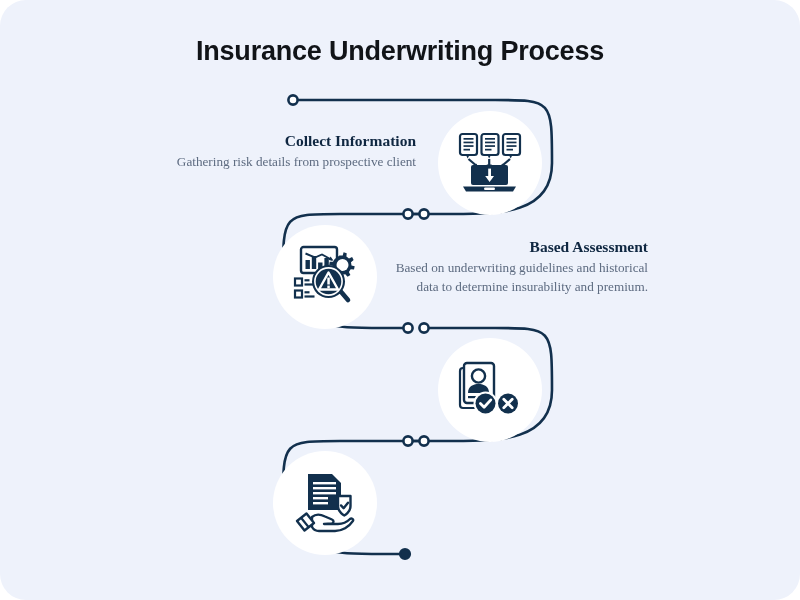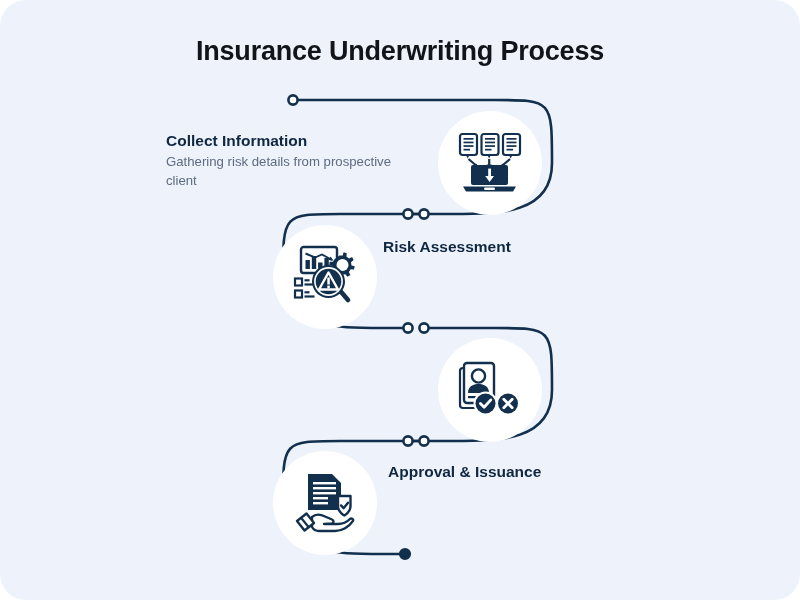--- a/index.html
+++ b/index.html
@@ -70,21 +70,21 @@
     color: #0f2741;
     margin: 0 0 3px 0;
     line-height: 1.25;
   }
   .step-desc {
     font-size: 13.2px;
     color: #5d6b80;
     line-height: 1.42;
     margin: 0;
   }
-  .ta-c { text-align: left; }
+  .ta-c { text-align: right; font-family: Liberation Serif, serif; }
 </style>
 </head>
 <body>
 
 <div id="canvas">
   <div id="panel">
 
     <div id="title">Insurance Underwriting Process</div>
 
     <svg id="flow-svg" viewBox="0 0 800 600" xmlns="http://www.w3.org/2000/svg">
@@ -208,21 +208,22 @@
           <circle cx="36.5" cy="36.5" r="13.6" fill="#12304d" stroke="#ffffff" stroke-width="1.6"></circle>
 
           <path d="M 36.5 27.5 L 46 44.5 L 27 44.5 Z" fill="none" stroke="#ffffff" stroke-width="2.4" stroke-linejoin="round"></path>
           <rect x="35.3" y="32.5" width="2.5" height="7" fill="#ffffff"></rect>
           <rect x="35.3" y="40.6" width="2.5" height="2.5" fill="#ffffff"></rect>
         </g>
       </svg>
     </div>
 
     <div class="step-text ta-c" style="left:383px; top:237px; width:265px;">
-      <p class="step-title">Risk Assessment</p>
+      <p class="step-title">Based Assessment</p>
+      <p class="step-desc">Based on underwriting guidelines and historical data to determine insurability and premium.</p>
     </div>
 
     <div class="icon-circle" style="left:438px; top:338px;">
       <svg width="64" height="58" viewBox="0 0 64 58">
         <g fill="#12304d">
 
           <rect x="2" y="7" width="30" height="40" rx="3" fill="#ffffff" stroke="#12304d" stroke-width="2.2"></rect>
 
           <rect x="6" y="2" width="30" height="40" rx="3" fill="#ffffff" stroke="#12304d" stroke-width="2.4"></rect>
 
@@ -262,17 +263,16 @@
                    L 44 51 C 50 51 54 48 56 46 C 57.6 44.6 60 46.3 58.8 48.2 C 55 54 48 58 41 58
                    L 25 58 C 22 58 19.5 56.6 18 54 Z" fill="#ffffff" stroke="#12304d" stroke-width="2.4" stroke-linejoin="round"></path>
 
           <path d="M 3 48 L 12.5 40.5 L 20 50 L 10.5 57.5 Z" fill="#ffffff" stroke="#12304d" stroke-width="2.4" stroke-linejoin="round"></path>
           <path d="M 7 44.8 L 14.5 54" stroke="#12304d" stroke-width="2.2" fill="none"></path>
         </g>
       </svg>
     </div>
 
     <div class="step-text ta-c" style="left:388px; top:462px; width:265px;">
-      <p class="step-title">Approval &amp; Issuance</p>
     </div>
 
   </div>
 </div>
 
 </body></html>

